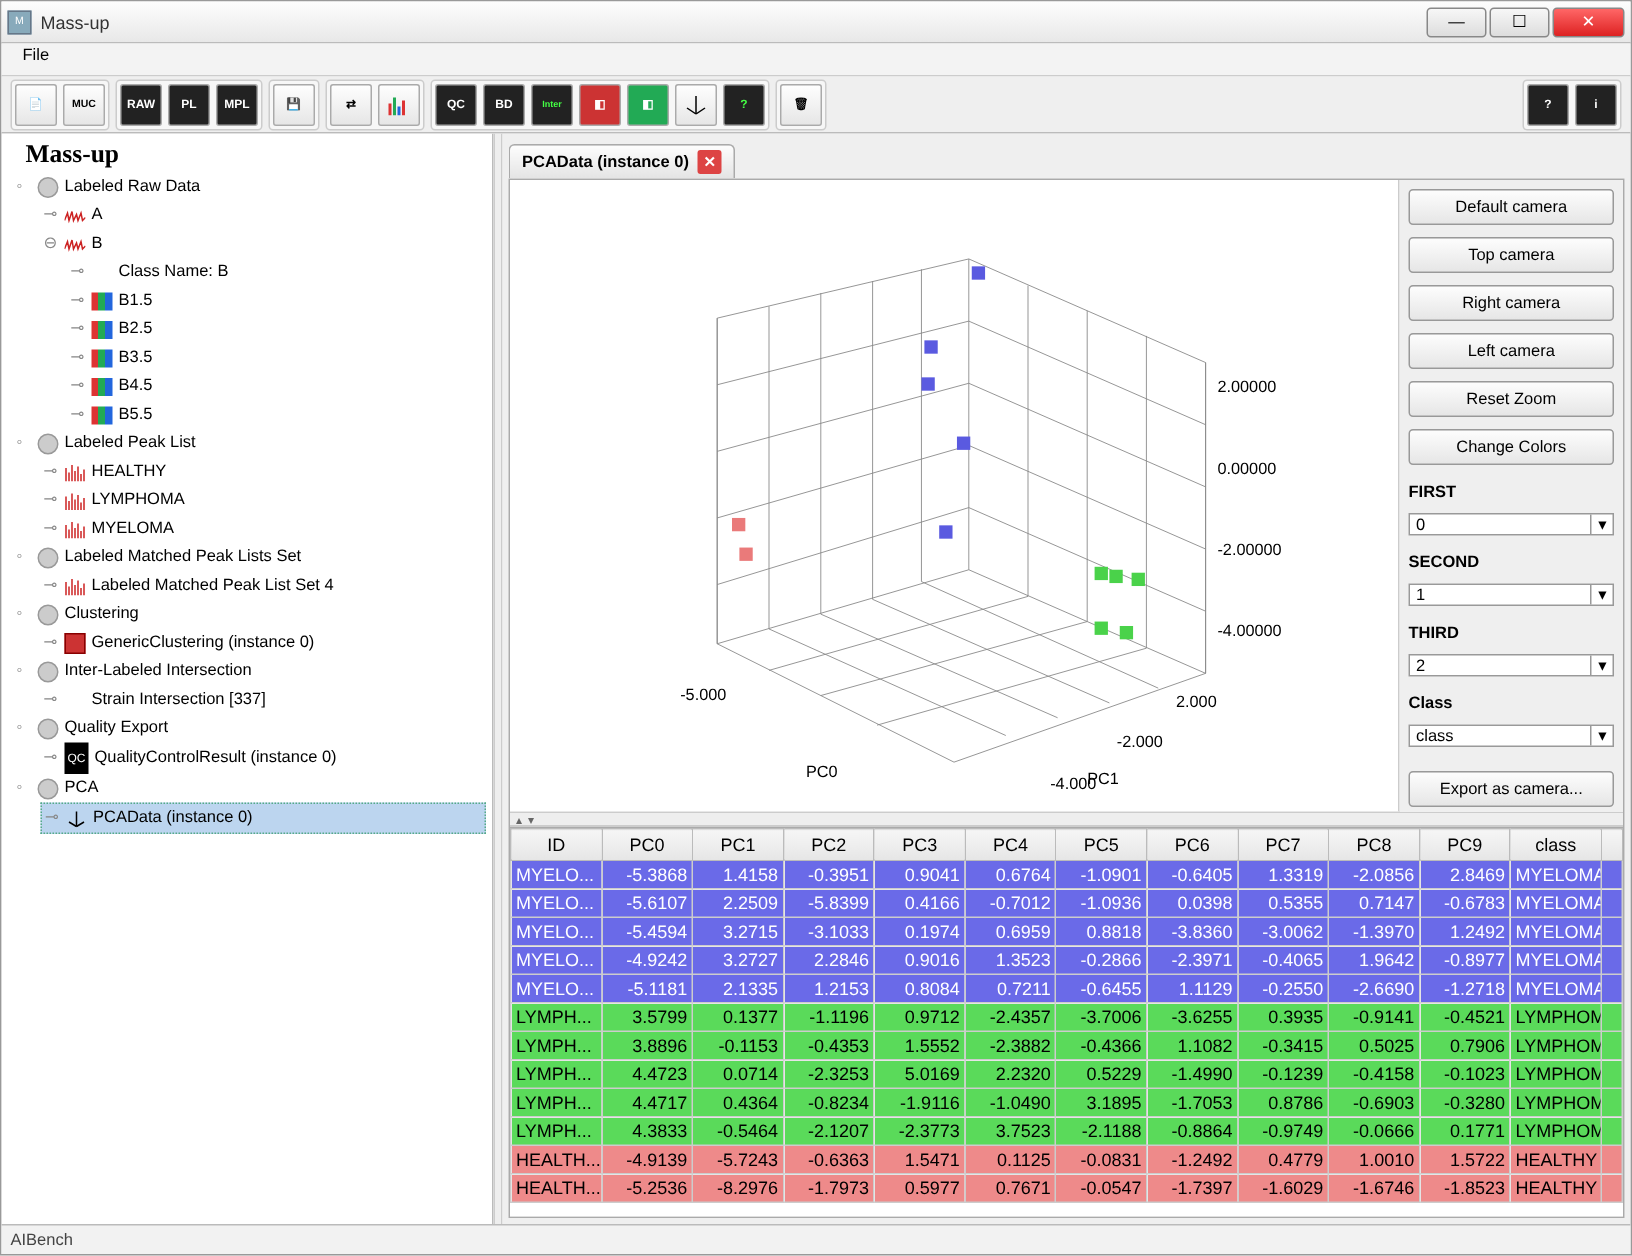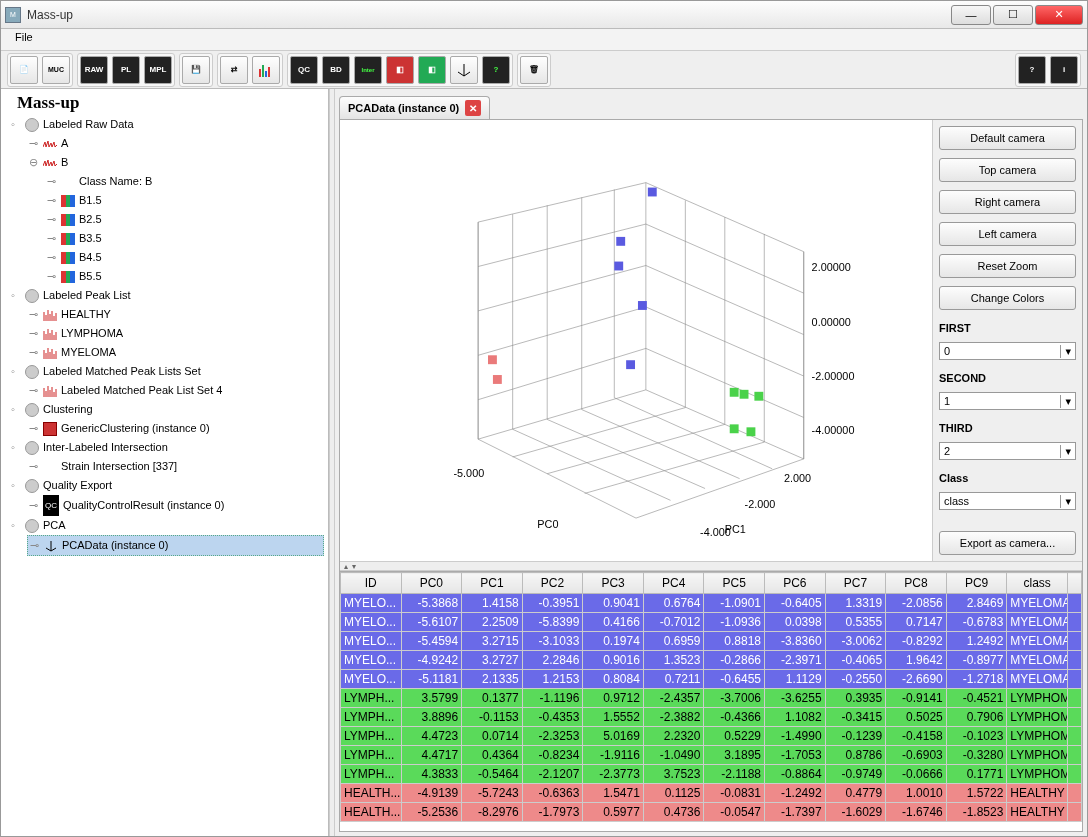--- a/index.html
+++ b/index.html
@@ -669,21 +669,21 @@
                 <tr class="row-MYELOMA">
                   <td class="idcell">MYELO...</td>
                   <td>-5.4594</td>
                   <td>3.2715</td>
                   <td>-3.1033</td>
                   <td>0.1974</td>
                   <td>0.6959</td>
                   <td>0.8818</td>
                   <td>-3.8360</td>
                   <td>-3.0062</td>
-                  <td>-0.8292</td>
+                  <td>-1.3970</td>
                   <td>1.2492</td>
                   <td class="classcell">MYELOMA</td>
                   <td></td>
                 </tr>
                 <tr class="row-MYELOMA">
                   <td class="idcell">MYELO...</td>
                   <td>-4.9242</td>
                   <td>3.2727</td>
                   <td>2.2846</td>
                   <td>0.9016</td>
@@ -800,29 +800,32 @@
                   <td>1.5722</td>
                   <td class="classcell">HEALTHY</td>
                   <td></td>
                 </tr>
                 <tr class="row-HEALTHY">
                   <td class="idcell">HEALTH...</td>
                   <td>-5.2536</td>
                   <td>-8.2976</td>
                   <td>-1.7973</td>
                   <td>0.5977</td>
-                  <td>0.4736</td>
+                  <td>0.7671</td>
                   <td>-0.0547</td>
                   <td>-1.7397</td>
                   <td>-1.6029</td>
                   <td>-1.6746</td>
                   <td>-1.8523</td>
                   <td class="classcell">HEALTHY</td>
                   <td></td>
                 </tr>
               </tbody>
             </table>
         </div>
       </div>
     </div>
   </div>
 
+  <div class="statusbar">
+    <span>AIBench</span>
+  </div>
 </div>
 
 </body></html>

